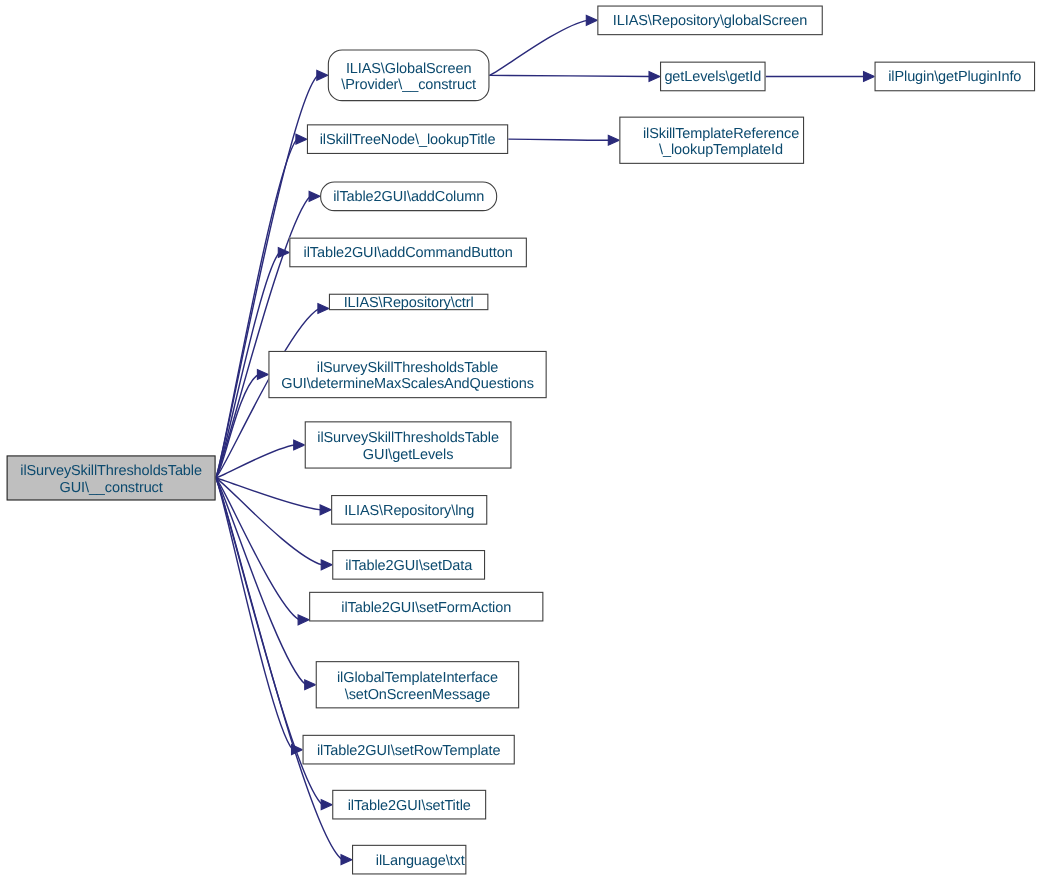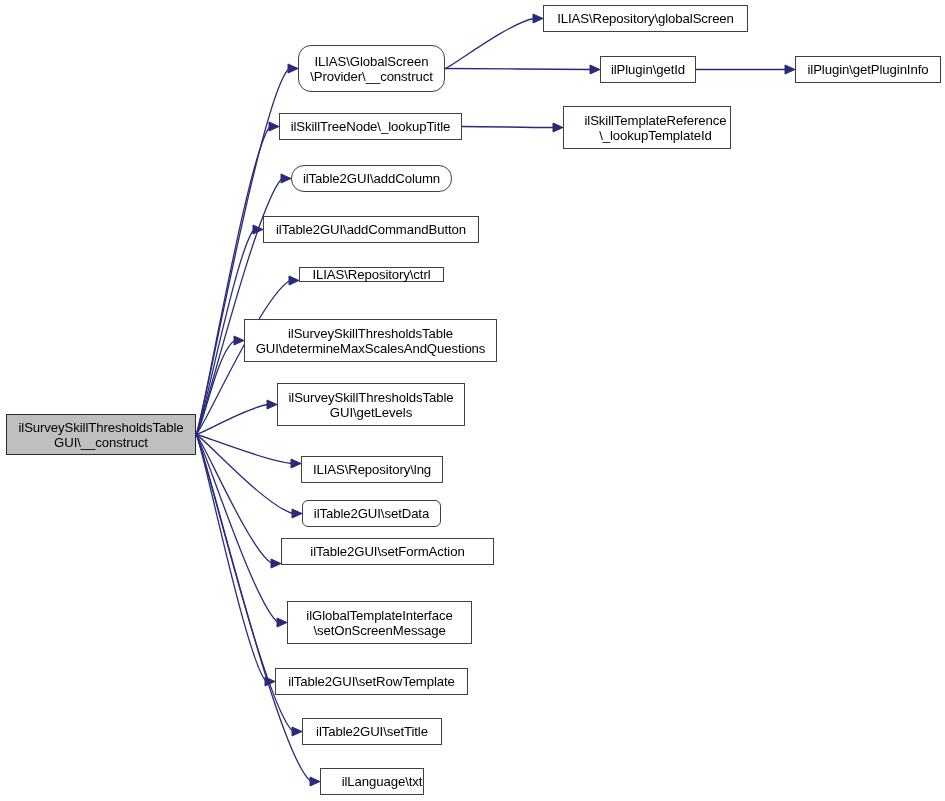--- a/index.html
+++ b/index.html
@@ -23,21 +23,21 @@
   }
   .node-box {
     position: absolute;
     box-sizing: border-box;
     border: 1px solid #404040;
     background: #ffffff;
     display: flex;
     align-items: center;
     justify-content: center;
     text-align: center;
-    color: #000000;
+    color: #0c4a6e;
     font-family: "Liberation Sans", sans-serif;
     font-size: 13.2px;
     line-height: 15px;
     letter-spacing: -0.1px;
     white-space: pre-line;
     z-index: 5;
   }
   .node-box.root {
     background: #bfbfbf;
     border: 1px solid #2b2b2b;
@@ -103,34 +103,34 @@
       <polygon points="795,69.5 785,65 785,74"></polygon>
       <path d="M462,126.5 C494.2,126.5 521.8,127.5 554,127.5"></path>
       <polygon points="563,127.5 553,123 553,132"></polygon>
     </svg>
   <div id="nodes">
       <div class="node-box root" style="left: 6px; top: 414px; width: 190px; height: 41px;"><span>ilSurveySkillThresholdsTable
 GUI\__construct</span></div>
       <div class="node-box" style="left: 543px; top: 5px; width: 205px; height: 27px;"><span>ILIAS\Repository\globalScreen</span></div>
       <div class="node-box" style="left: 298px; top: 45px; width: 147px; height: 47px; border-radius: 13px;"><span>ILIAS\GlobalScreen
 \Provider\__construct</span></div>
-      <div class="node-box" style="left: 600px; top: 56px; width: 96px; height: 27px;"><span>ilPlugin\getId</span></div>
+      <div class="node-box" style="left: 600px; top: 56px; width: 96px; height: 27px;"><span>getLevels\getId</span></div>
       <div class="node-box" style="left: 795px; top: 56px; width: 146px; height: 27px;"><span>ilPlugin\getPluginInfo</span></div>
       <div class="node-box" style="left: 279px; top: 113px; width: 183px; height: 27px;"><span>ilSkillTreeNode\_lookupTitle</span></div>
       <div class="node-box" style="left: 563px; top: 106px; width: 168px; height: 43px; padding-left: 17px;"><span>ilSkillTemplateReference
 \_lookupTemplateId</span></div>
       <div class="node-box" style="left: 291px; top: 165px; width: 161px; height: 27px; border-radius: 13px;"><span>ilTable2GUI\addColumn</span></div>
       <div class="node-box" style="left: 263px; top: 216px; width: 216px; height: 27px;"><span>ilTable2GUI\addCommandButton</span></div>
       <div class="node-box" style="left: 299px; top: 267px; width: 145px; height: 15px;"><span>ILIAS\Repository\ctrl</span></div>
       <div class="node-box" style="left: 244px; top: 319px; width: 253px; height: 43px;"><span>ilSurveySkillThresholdsTable
 GUI\determineMaxScalesAndQuestions</span></div>
       <div class="node-box" style="left: 277px; top: 383px; width: 188px; height: 43px;"><span>ilSurveySkillThresholdsTable
 GUI\getLevels</span></div>
-      <div class="node-box" style="left: 301px; top: 450px; width: 142px; height: 27px; margin-top: 6px;"><span>ILIAS\Repository\lng</span></div>
-      <div class="node-box" style="left: 302px; top: 500px; width: 139px; height: 27px; border-radius: 6px;"><span>ilTable2GUI\setData</span></div>
+      <div class="node-box" style="left: 301px; top: 450px; width: 142px; height: 27px;"><span>ILIAS\Repository\lng</span></div>
+      <div class="node-box" style="left: 302px; top: 500px; width: 139px; height: 27px;"><span>ilTable2GUI\setData</span></div>
       <div class="node-box" style="left: 281px; top: 538px; width: 213px; height: 27px; text-align: center;"><span>ilTable2GUI\setFormAction</span></div>
       <div class="node-box" style="left: 287px; top: 601px; width: 185px; height: 43px;"><span>ilGlobalTemplateInterface
 \setOnScreenMessage</span></div>
       <div class="node-box" style="left: 275px; top: 668px; width: 193px; height: 27px;"><span>ilTable2GUI\setRowTemplate</span></div>
       <div class="node-box" style="left: 302px; top: 718px; width: 140px; height: 27px;"><span>ilTable2GUI\setTitle</span></div>
       <div class="node-box" style="left: 320px; top: 768px; width: 104px; height: 27px; padding-left: 20px;"><span>ilLanguage\txt</span></div>
     </div>
 </div>
 
 </body></html>

